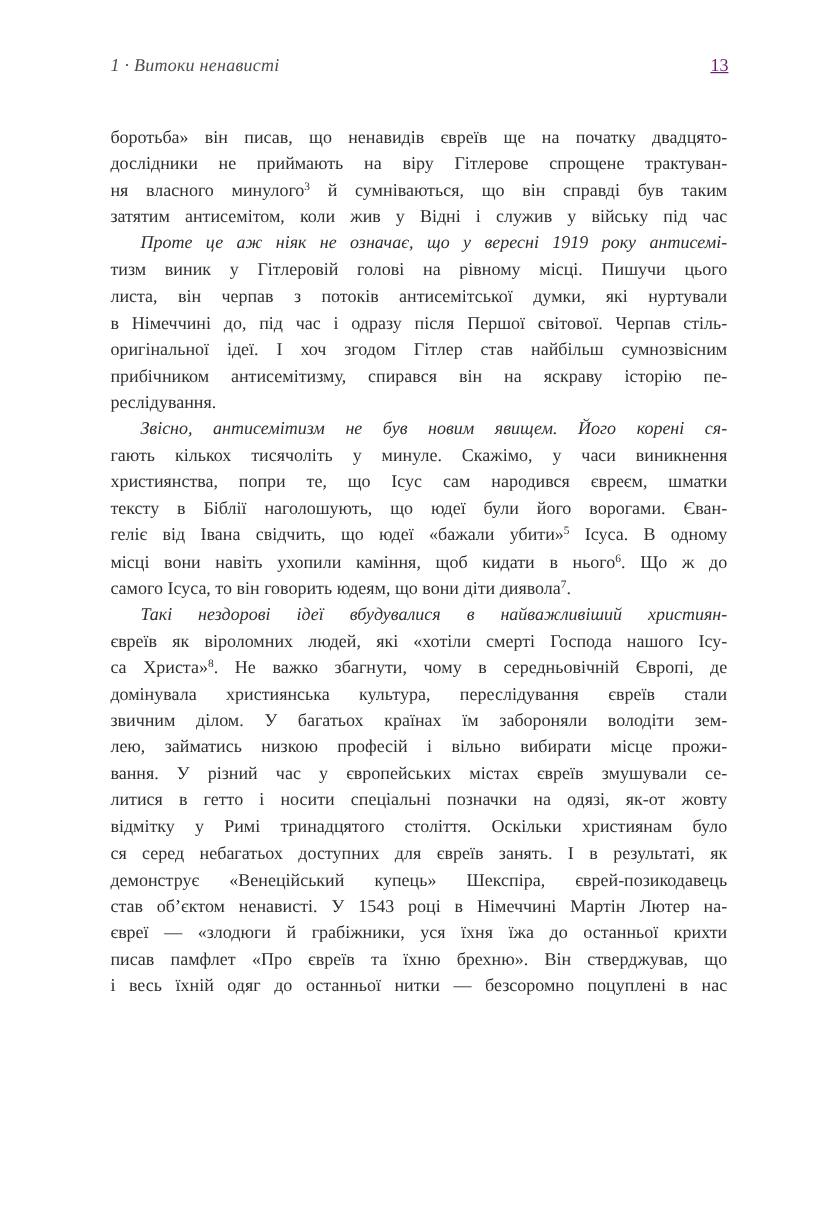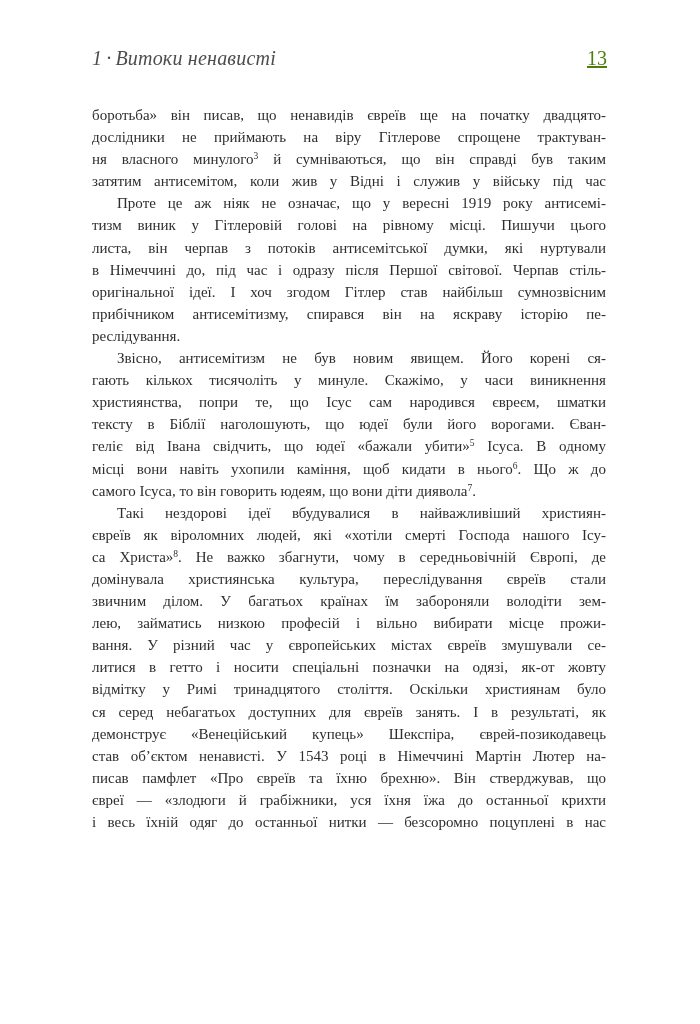--- a/index.html
+++ b/index.html
@@ -11,47 +11,47 @@
     font-family:"Liberation Serif","DejaVu Serif",serif;
     color:#2e2e2e;
     overflow:hidden;
   }
   .running-head{
     position:absolute;
     top:47px;left:92px;right:93px;
     display:flex;
     justify-content:space-between;
     align-items:baseline;
-    font-size:20px;
+    font-size:15px;
     color:#4d4d4d;
   }
   .chapter-label{
     font-style:italic;
     letter-spacing:.2px;
   }
   .chapter-label .sep{padding:0 4px;}
   .page-num{
     font-style:normal;
-    color:#4d7c0f;
+    color:#701a75;
     text-decoration:underline;
   }
   .body-text{
     position:absolute;
     top:104px;left:92px;
     width:514px;
     font-size:15px;
     line-height:22.1px;
   }
   .para{margin:0;padding:0;}
   .line{
     text-align:justify;
     text-align-last:justify;
   }
   .line.end{text-align-last:left;}
-  .line.indent{text-indent:25px;}
+  .line.indent{text-indent:25px;font-style:italic;}
   sup.fn{
     font-size:9.5px;
     line-height:0;
     position:relative;
     top:-5px;
     vertical-align:baseline;
   }
 </style>
 </head>
 <body>
@@ -96,19 +96,19 @@
         <div class="line">са Христа»<sup class="fn">8</sup>. Не важко збагнути, чому в середньовічній Європі, де</div>
         <div class="line">домінувала християнська культура, переслідування євреїв стали</div>
         <div class="line">звичним ділом. У багатьох країнах їм забороняли володіти зем-</div>
         <div class="line">лею, займатись низкою професій і вільно вибирати місце прожи-</div>
         <div class="line">вання. У різний час у європейських містах євреїв змушували се-</div>
         <div class="line">литися в гетто і носити спеціальні позначки на одязі, як-от жовту</div>
         <div class="line">відмітку у Римі тринадцятого століття. Оскільки християнам було</div>
         <div class="line">ся серед небагатьох доступних для євреїв занять. І в результаті, як</div>
         <div class="line">демонструє «Венеційський купець» Шекспіра, єврей-позикодавець</div>
         <div class="line">став об’єктом ненависті. У 1543 році в Німеччині Мартін Лютер на-</div>
+        <div class="line">євреї — «злодюги й грабіжники, уся їхня їжа до останньої крихти</div>
         <div class="line">писав памфлет «Про євреїв та їхню брехню». Він стверджував, що</div>
-        <div class="line">євреї — «злодюги й грабіжники, уся їхня їжа до останньої крихти</div>
         <div class="line">і весь їхній одяг до останньої нитки — безсоромно поцуплені в нас</div>
       </div>
     </div>
 
 </div>
 
 </body></html>

